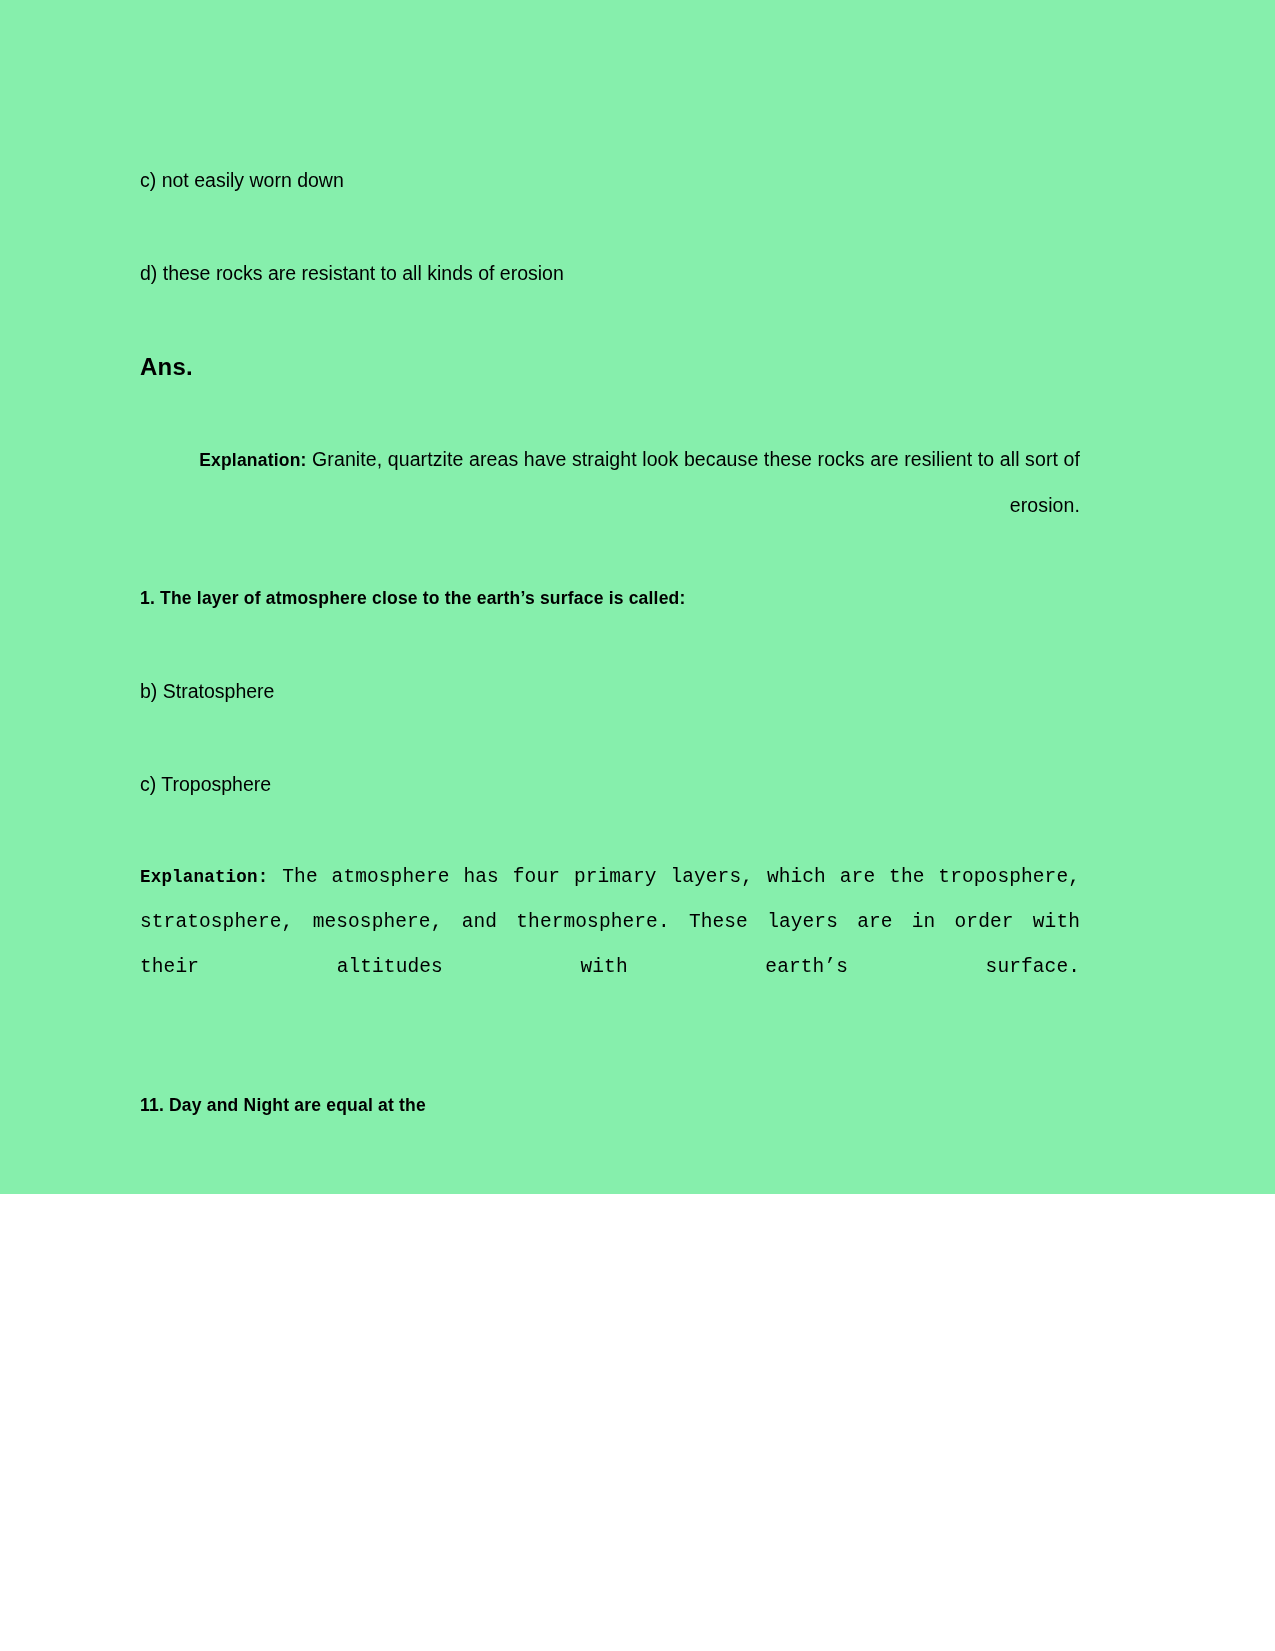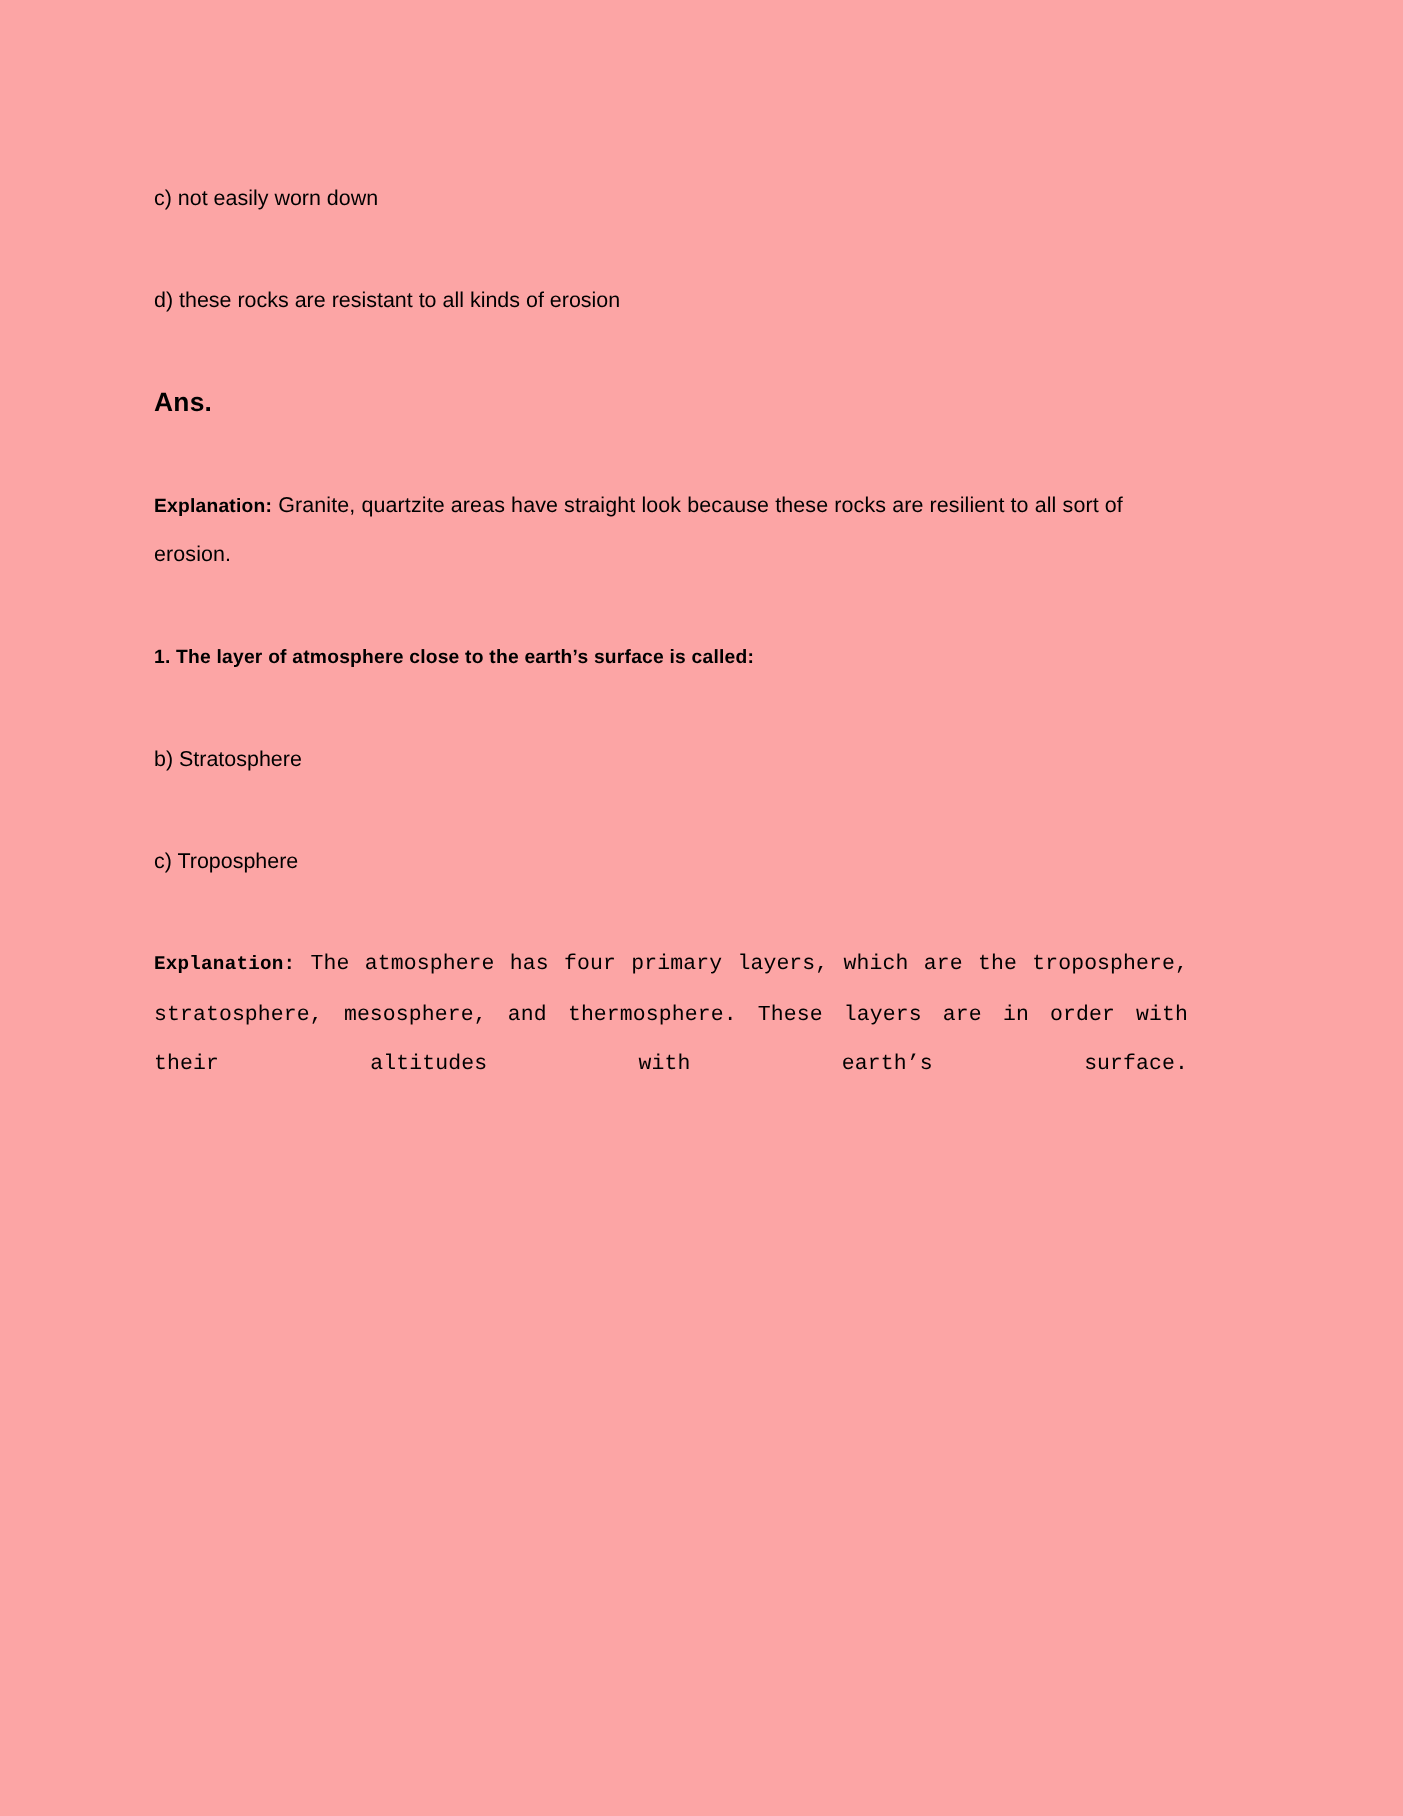--- a/index.html
+++ b/index.html
@@ -7,39 +7,39 @@
     padding: 0;
     background: #ffffff;
   }
   body {
     font-family: "Liberation Sans", sans-serif;
     color: #000000;
   }
   .page {
     position: relative;
     width: 1275px;
-    height: 1651px;
-    background: #fca5a5;
+    height: 1194px;
+    background: #86efac;
     margin: 0 auto;
     overflow: hidden;
     box-sizing: border-box;
   }
   .content {
     position: absolute;
     left: 140px;
     top: 158px;
     width: 940px;
   }
   
   .para {
     font-size: 19.5px;
     line-height: 45px;
     color: #000000;
     margin: 0 0 48px 0;
-    text-align: left;
+    text-align: right;
     letter-spacing: 0.1px;
   }
   .para.justified {
     text-align: justify;
     text-justify: inter-word;
     font-family: Liberation Mono, monospace;
   }
   .para.justified:after {
     content: "";
     display: inline-block;
@@ -92,15 +92,16 @@
 
 
     <p class="option">b) Stratosphere</p>
 
     <p class="option">c) Troposphere</p>
 
 
 
     <p class="para justified"><span class="lbl">Explanation:</span><span class="body-run"> The atmosphere has four primary layers, which are the troposphere, stratosphere, mesosphere, and thermosphere. These layers are in order with their altitudes with earth’s surface.</span></p>
 
+    <p class="qheading">11. Day and Night are equal at the</p>
 
   </div>
 </div>
 
 </body></html>

